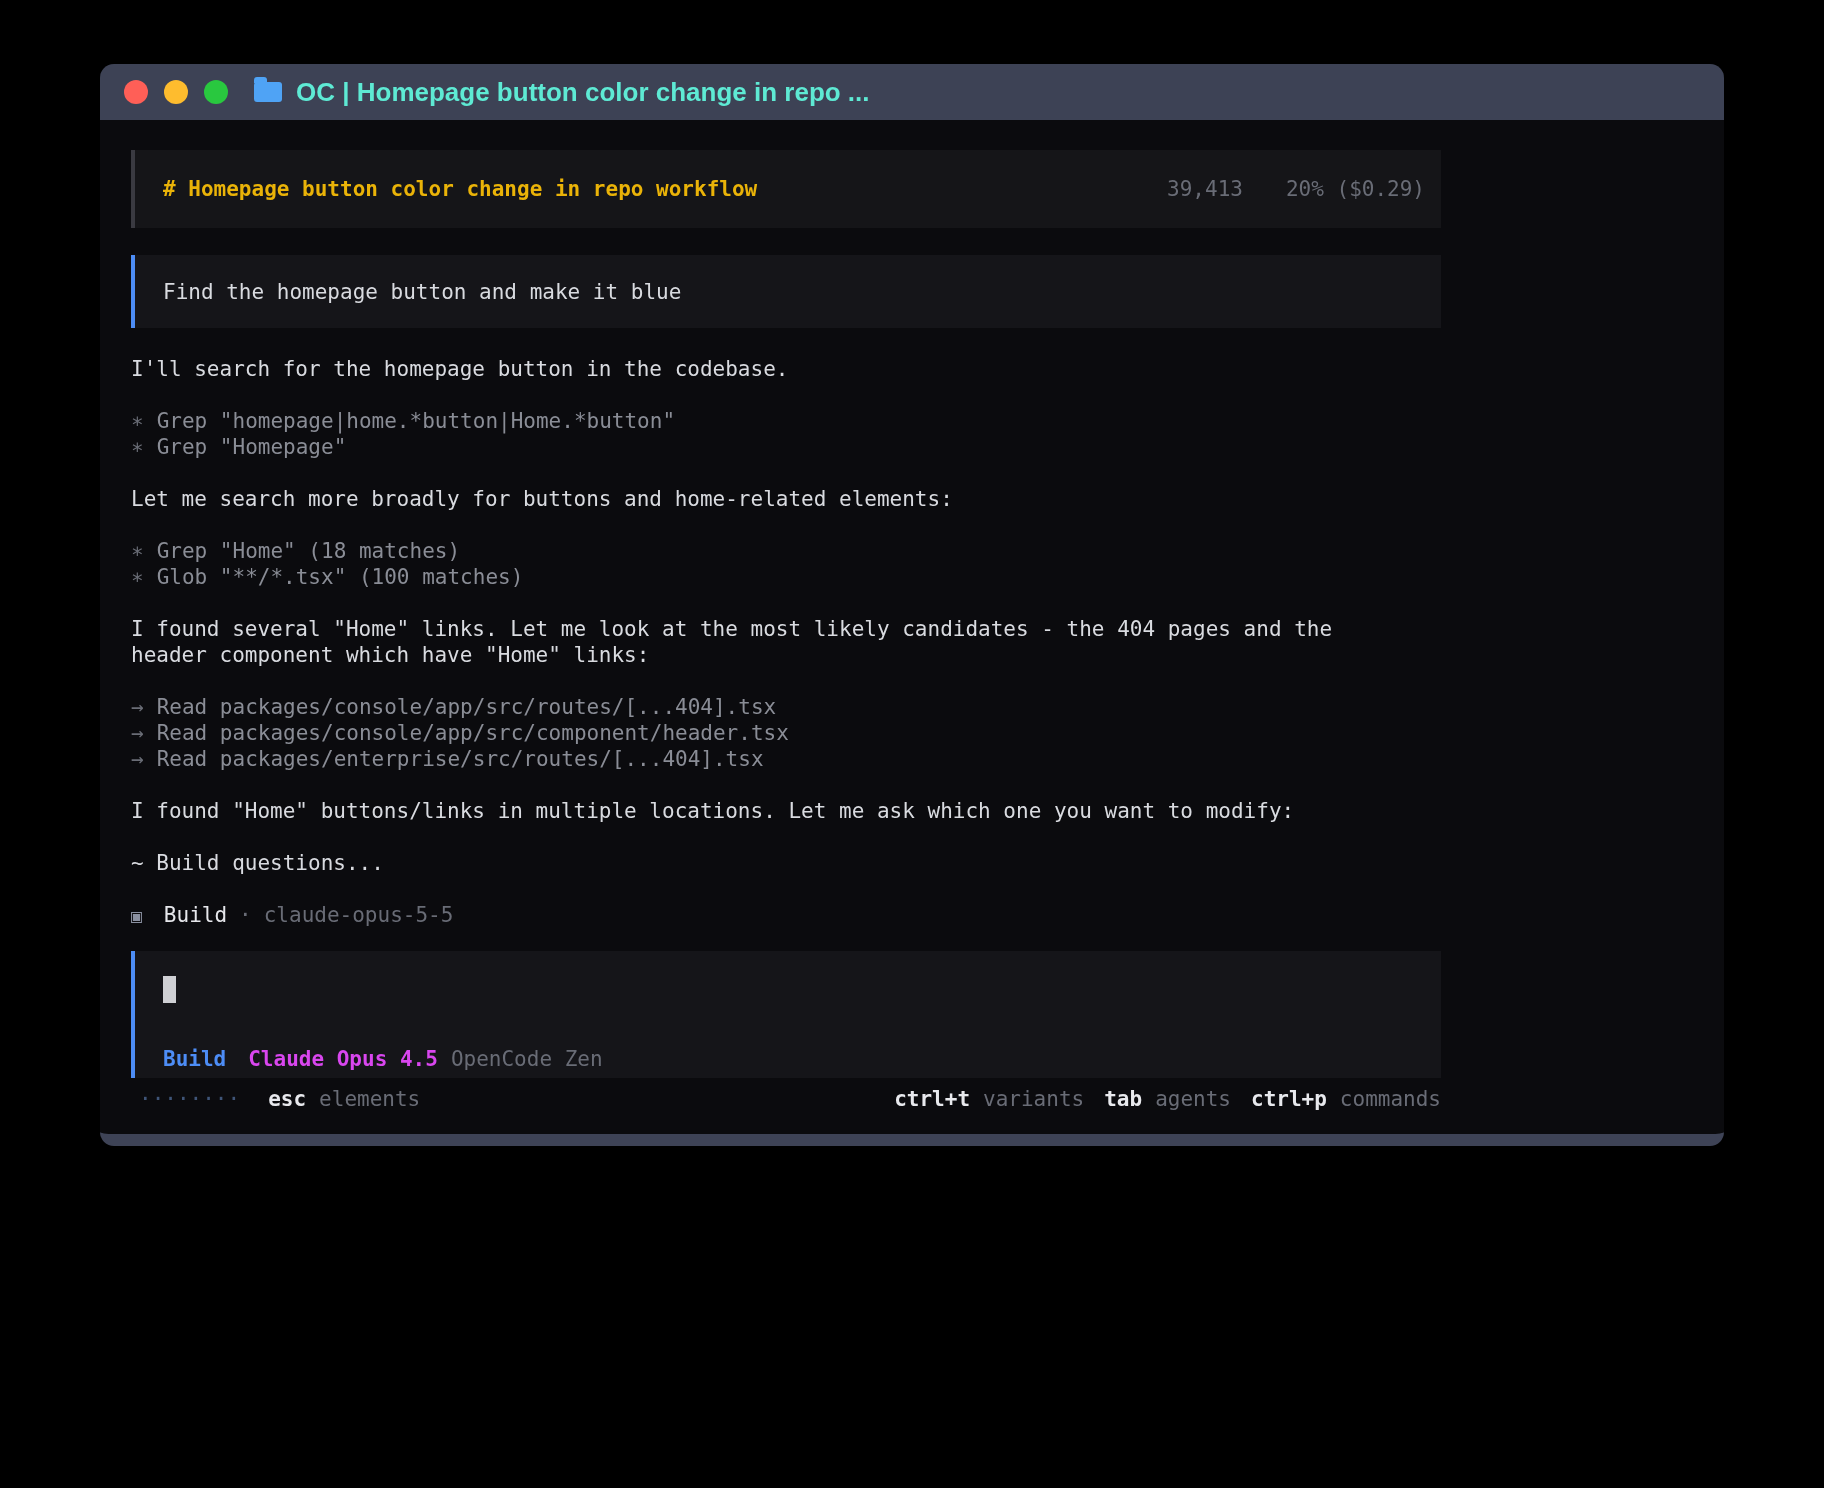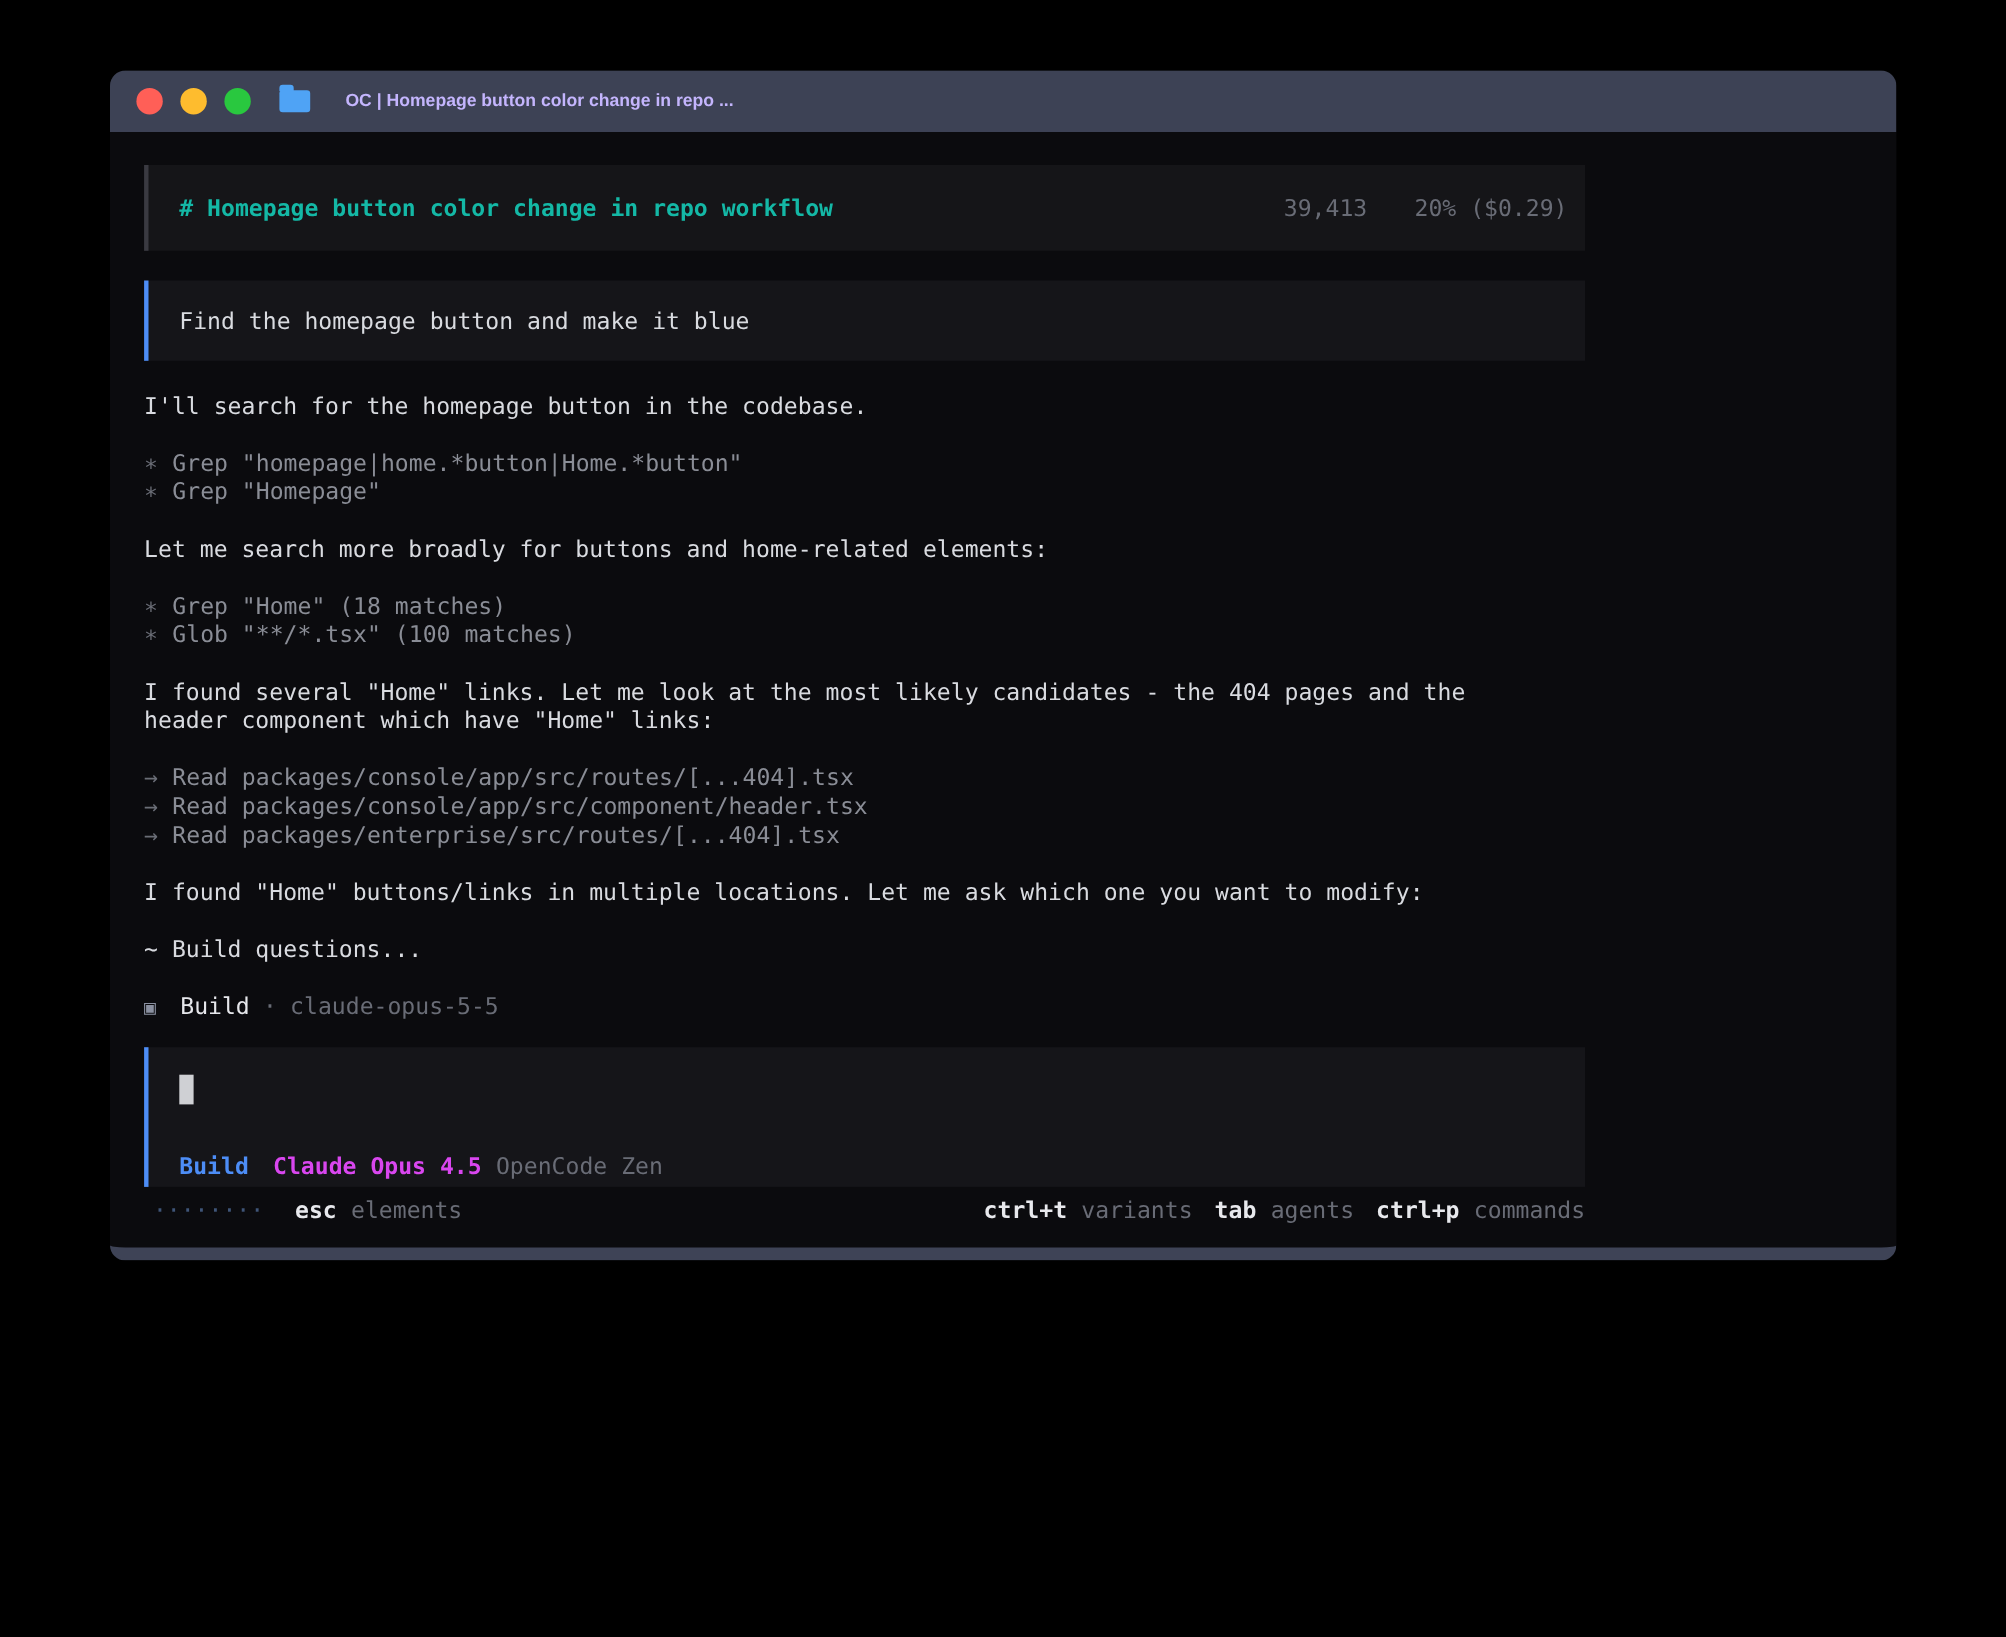--- a/index.html
+++ b/index.html
@@ -36,43 +36,43 @@
     width: 28px; height: 20px;
     background: #4fa3f5; border-radius: 3px;
     display: inline-block;
   }
   .folder-icon::before {
     content: ""; position: absolute; top: -5px; left: 0;
     width: 13px; height: 6px;
     background: #4fa3f5; border-radius: 3px 3px 0 0;
   }
   .window-title {
-    margin-left: 32px;
+    margin-left: 14px;
     font-family: "Liberation Sans", sans-serif;
-    font-weight: bold; font-size: 16px;
-    color: #c4b5fd;
+    font-weight: bold; font-size: 26px;
+    color: #5eead4;
     white-space: nowrap;
   }
   
   .content {
     padding-left: 31px;
     font-size: 21px;
     line-height: 26px;
   }
   .block {
     width: 1310px;
     background: #151518;
     border-left: 4px solid #3a3a41;
   }
   .header-block {
     margin-top: 30px; height: 78px;
     display: flex; align-items: center; justify-content: space-between;
     padding: 0 16px 0 28px;
   }
-  .header-title { font-weight: bold; color: #14b8a6; white-space: nowrap; }
+  .header-title { font-weight: bold; color: #eab308; white-space: nowrap; }
   .header-stats { display: flex; gap: 43px; color: #696c76; white-space: nowrap; }
   .user-block {
     margin-top: 27px; height: 73px;
     border-left-color: #4d8df6;
     background: #151519;
     display: flex; align-items: center;
     padding: 0 28px;
     color: #d9dbe0;
     margin-bottom: 28px;
   }

